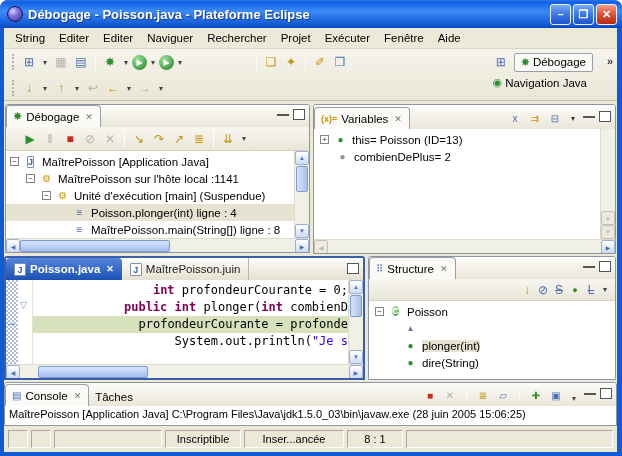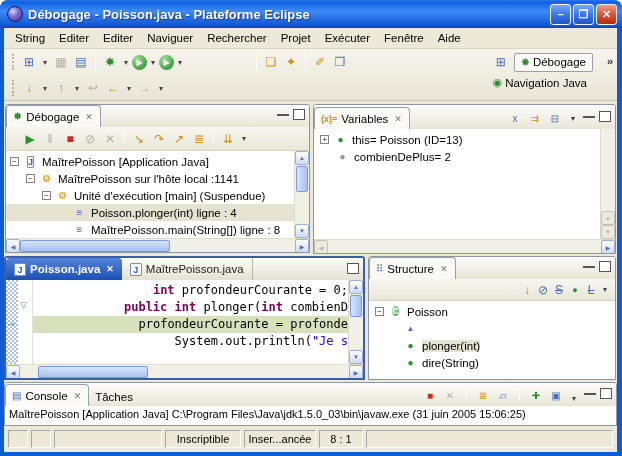--- a/index.html
+++ b/index.html
@@ -316,21 +316,21 @@
 
       <div class="panel editor-panel" style="left:0px; top:155px; width:361px; height:124px;">
         <div class="etabs">
           <div class="etab active">
             <span class="jbox">J</span>
             <span>Poisson.java</span>
             <span class="vclose">✕</span>
           </div>
           <div class="etab inactive">
             <span class="jbox">J</span>
-            <span>MaîtrePoisson.java</span>
+            <span>MaîtrePoisson.juin</span>
           </div>
           <div class="headbtns" style="top:5px">
             <span class="hb"></span>
           </div>
         </div>
         <div class="ebody">
           <div class="gutter-hatch">
             <span class="ip-arrow">→</span>
           </div>
           <div class="gutter-fold">
@@ -419,29 +419,29 @@
             <span class="ti c-gold" style="width:16px;height:14px;font-size:10px">≣</span>
             <span class="ti c-blue" style="width:16px;height:14px;font-size:10px">▱</span>
             <span class="tsep" style="height:12px"></span>
             <span class="ti c-green" style="width:16px;height:14px;font-size:10px">✚</span>
             <span class="ti c-blue" style="width:16px;height:14px;font-size:10px">▣</span>
             <span class="ti c-grey sm">▾</span>
             <span class="hb minb"></span>
             <span class="hb"></span>
           </div>
         </div>
-        <div class="ctext">MaîtrePoisson [Application Java] C:\Program Files\Java\jdk1.5.0_03\bin\javaw.exe (31 juin 2005 15:06:25)</div>
+        <div class="ctext">MaîtrePoisson [Application Java] C:\Program Files\Java\jdk1.5.0_03\bin\javaw.exe (28 juin 2005 15:06:25)</div>
       </div>
     </div>
 
     <div class="statusbar">
       <div class="scell" style="width:20px"></div>
       <div class="scell" style="width:20px"></div>
       <div class="scell" style="width:108px"></div>
       <div class="scell" style="width:76px">Inscriptible</div>
-      <div class="scell" style="width:72px">Inser...ancée</div>
-      <div class="scell" style="width:44px">8 : 1</div>
+      <div class="scell" style="width:100px">Inser...ancée</div>
+      <div class="scell" style="width:56px">8 : 1</div>
       <div class="scell" style="flex:1"></div>
     </div>
 
   </div>
   </div>
 </div>
 
 </body></html>

